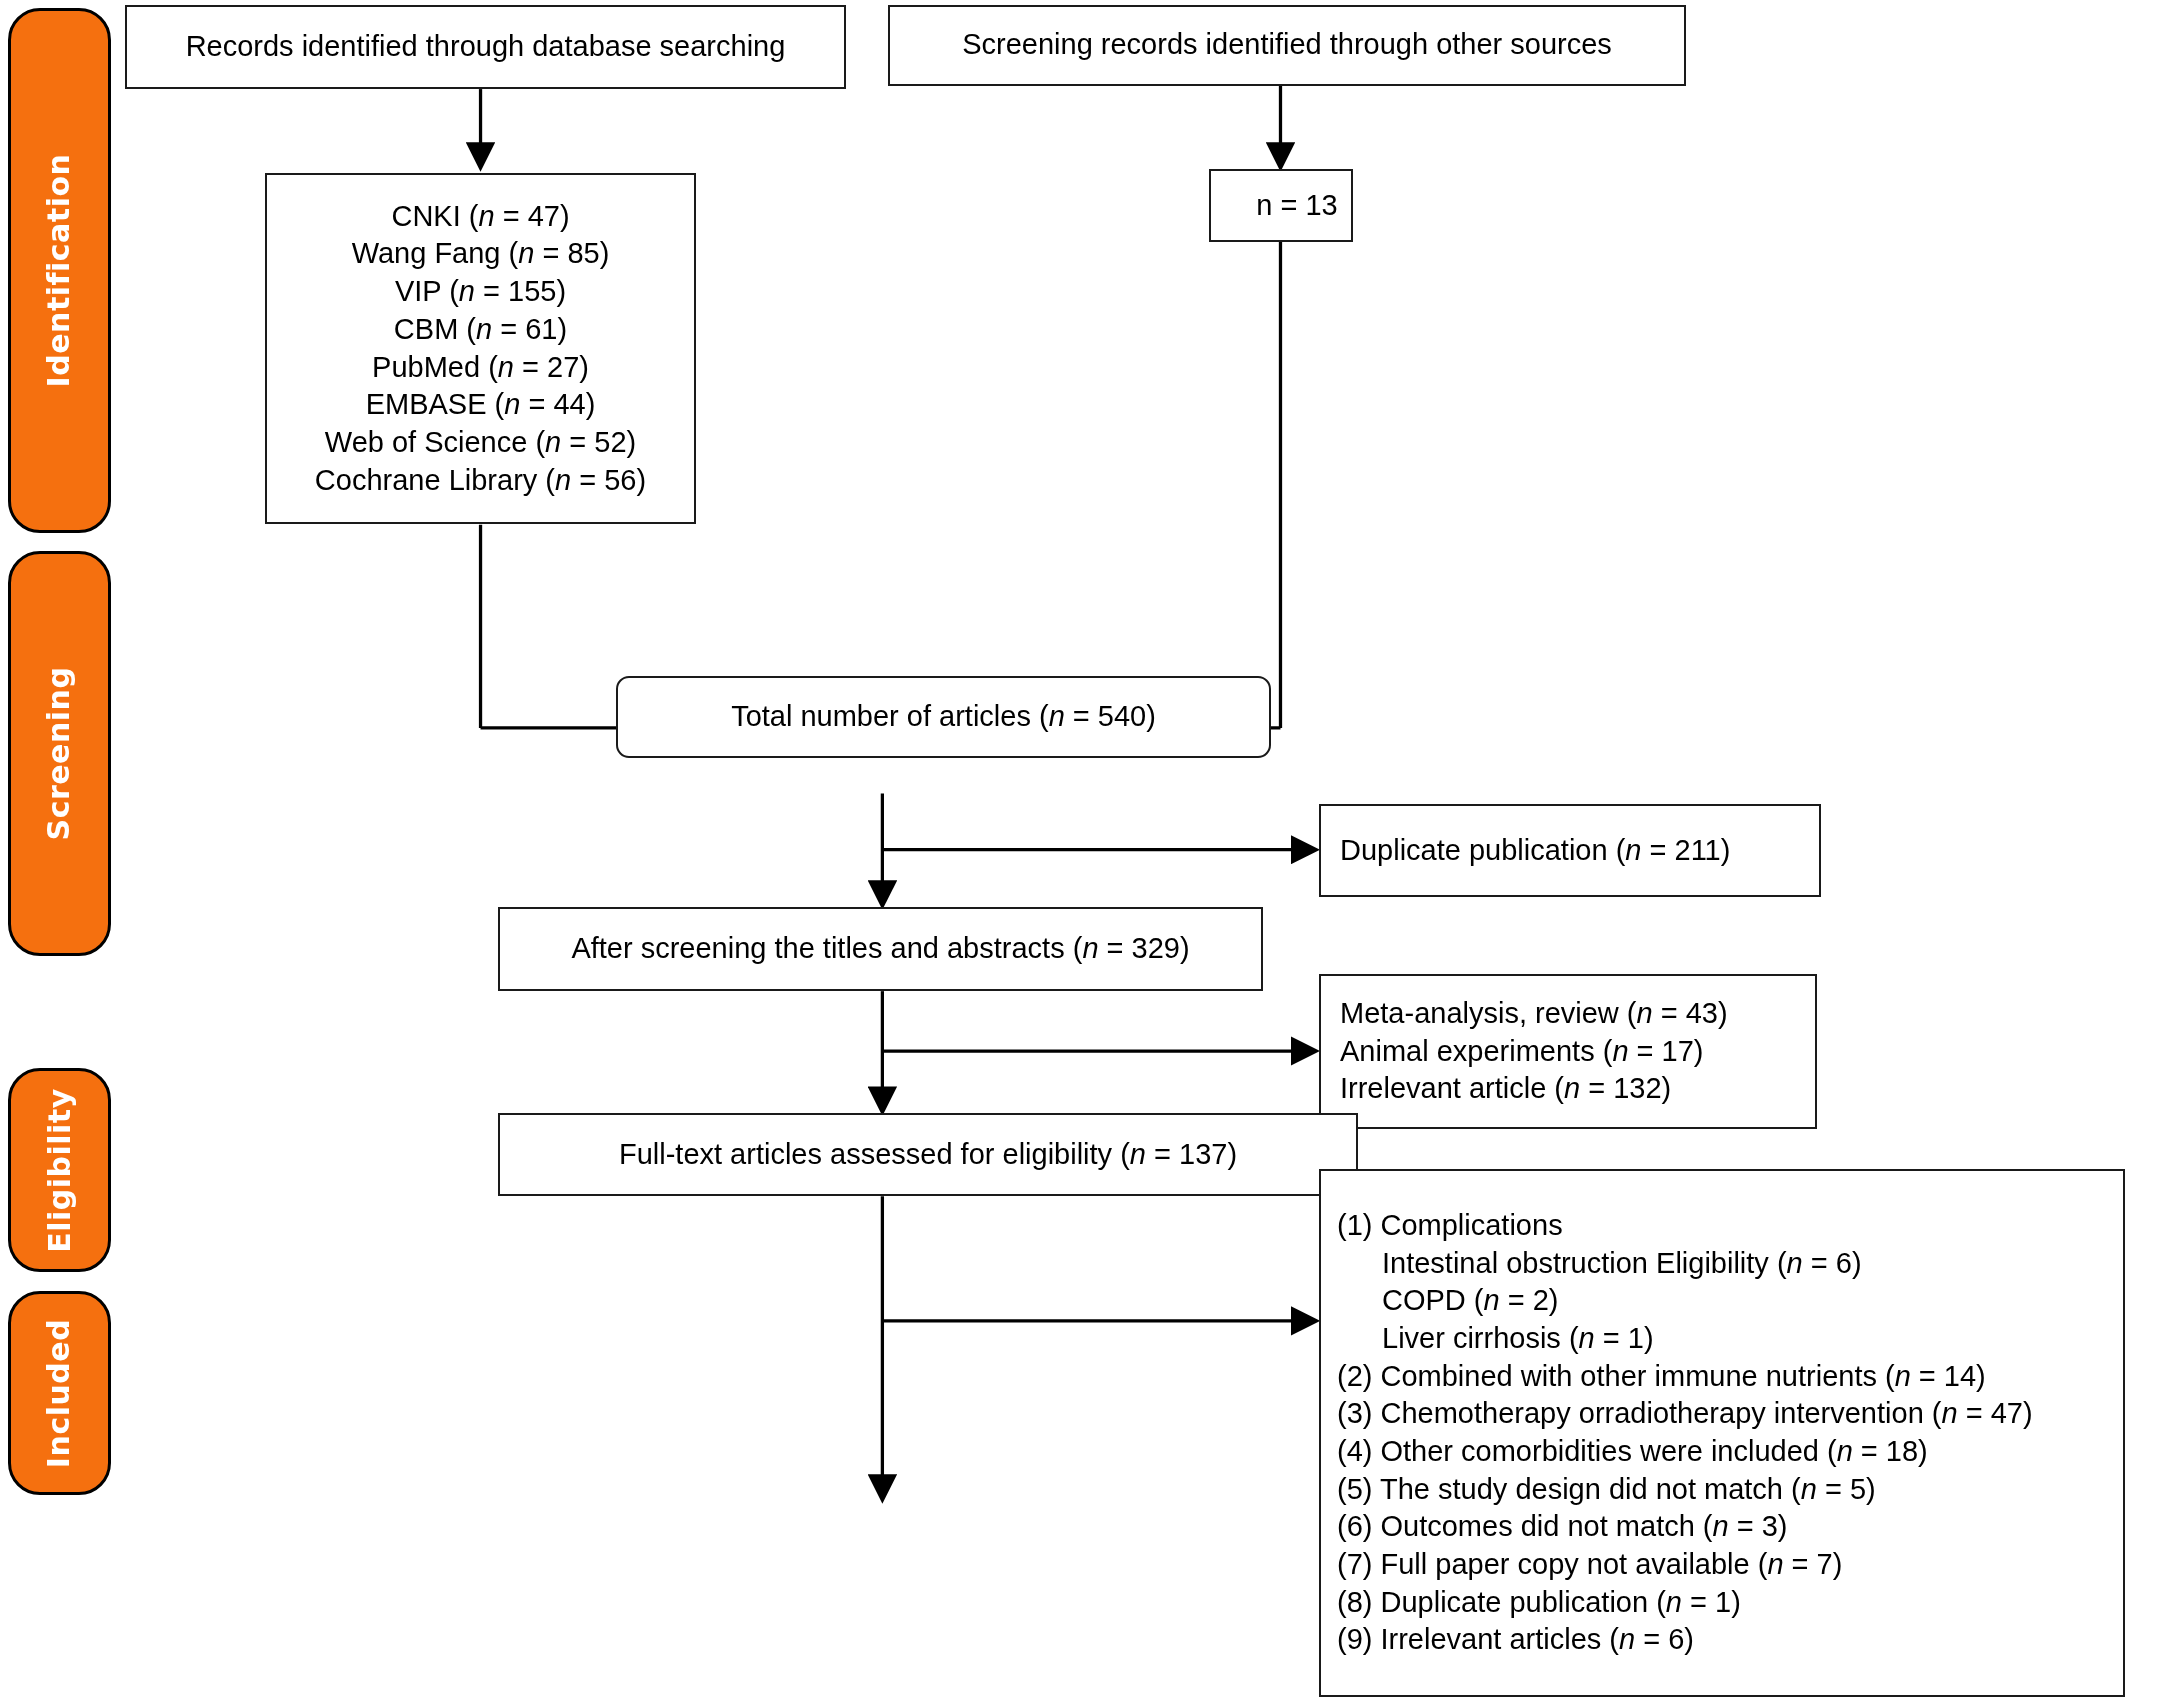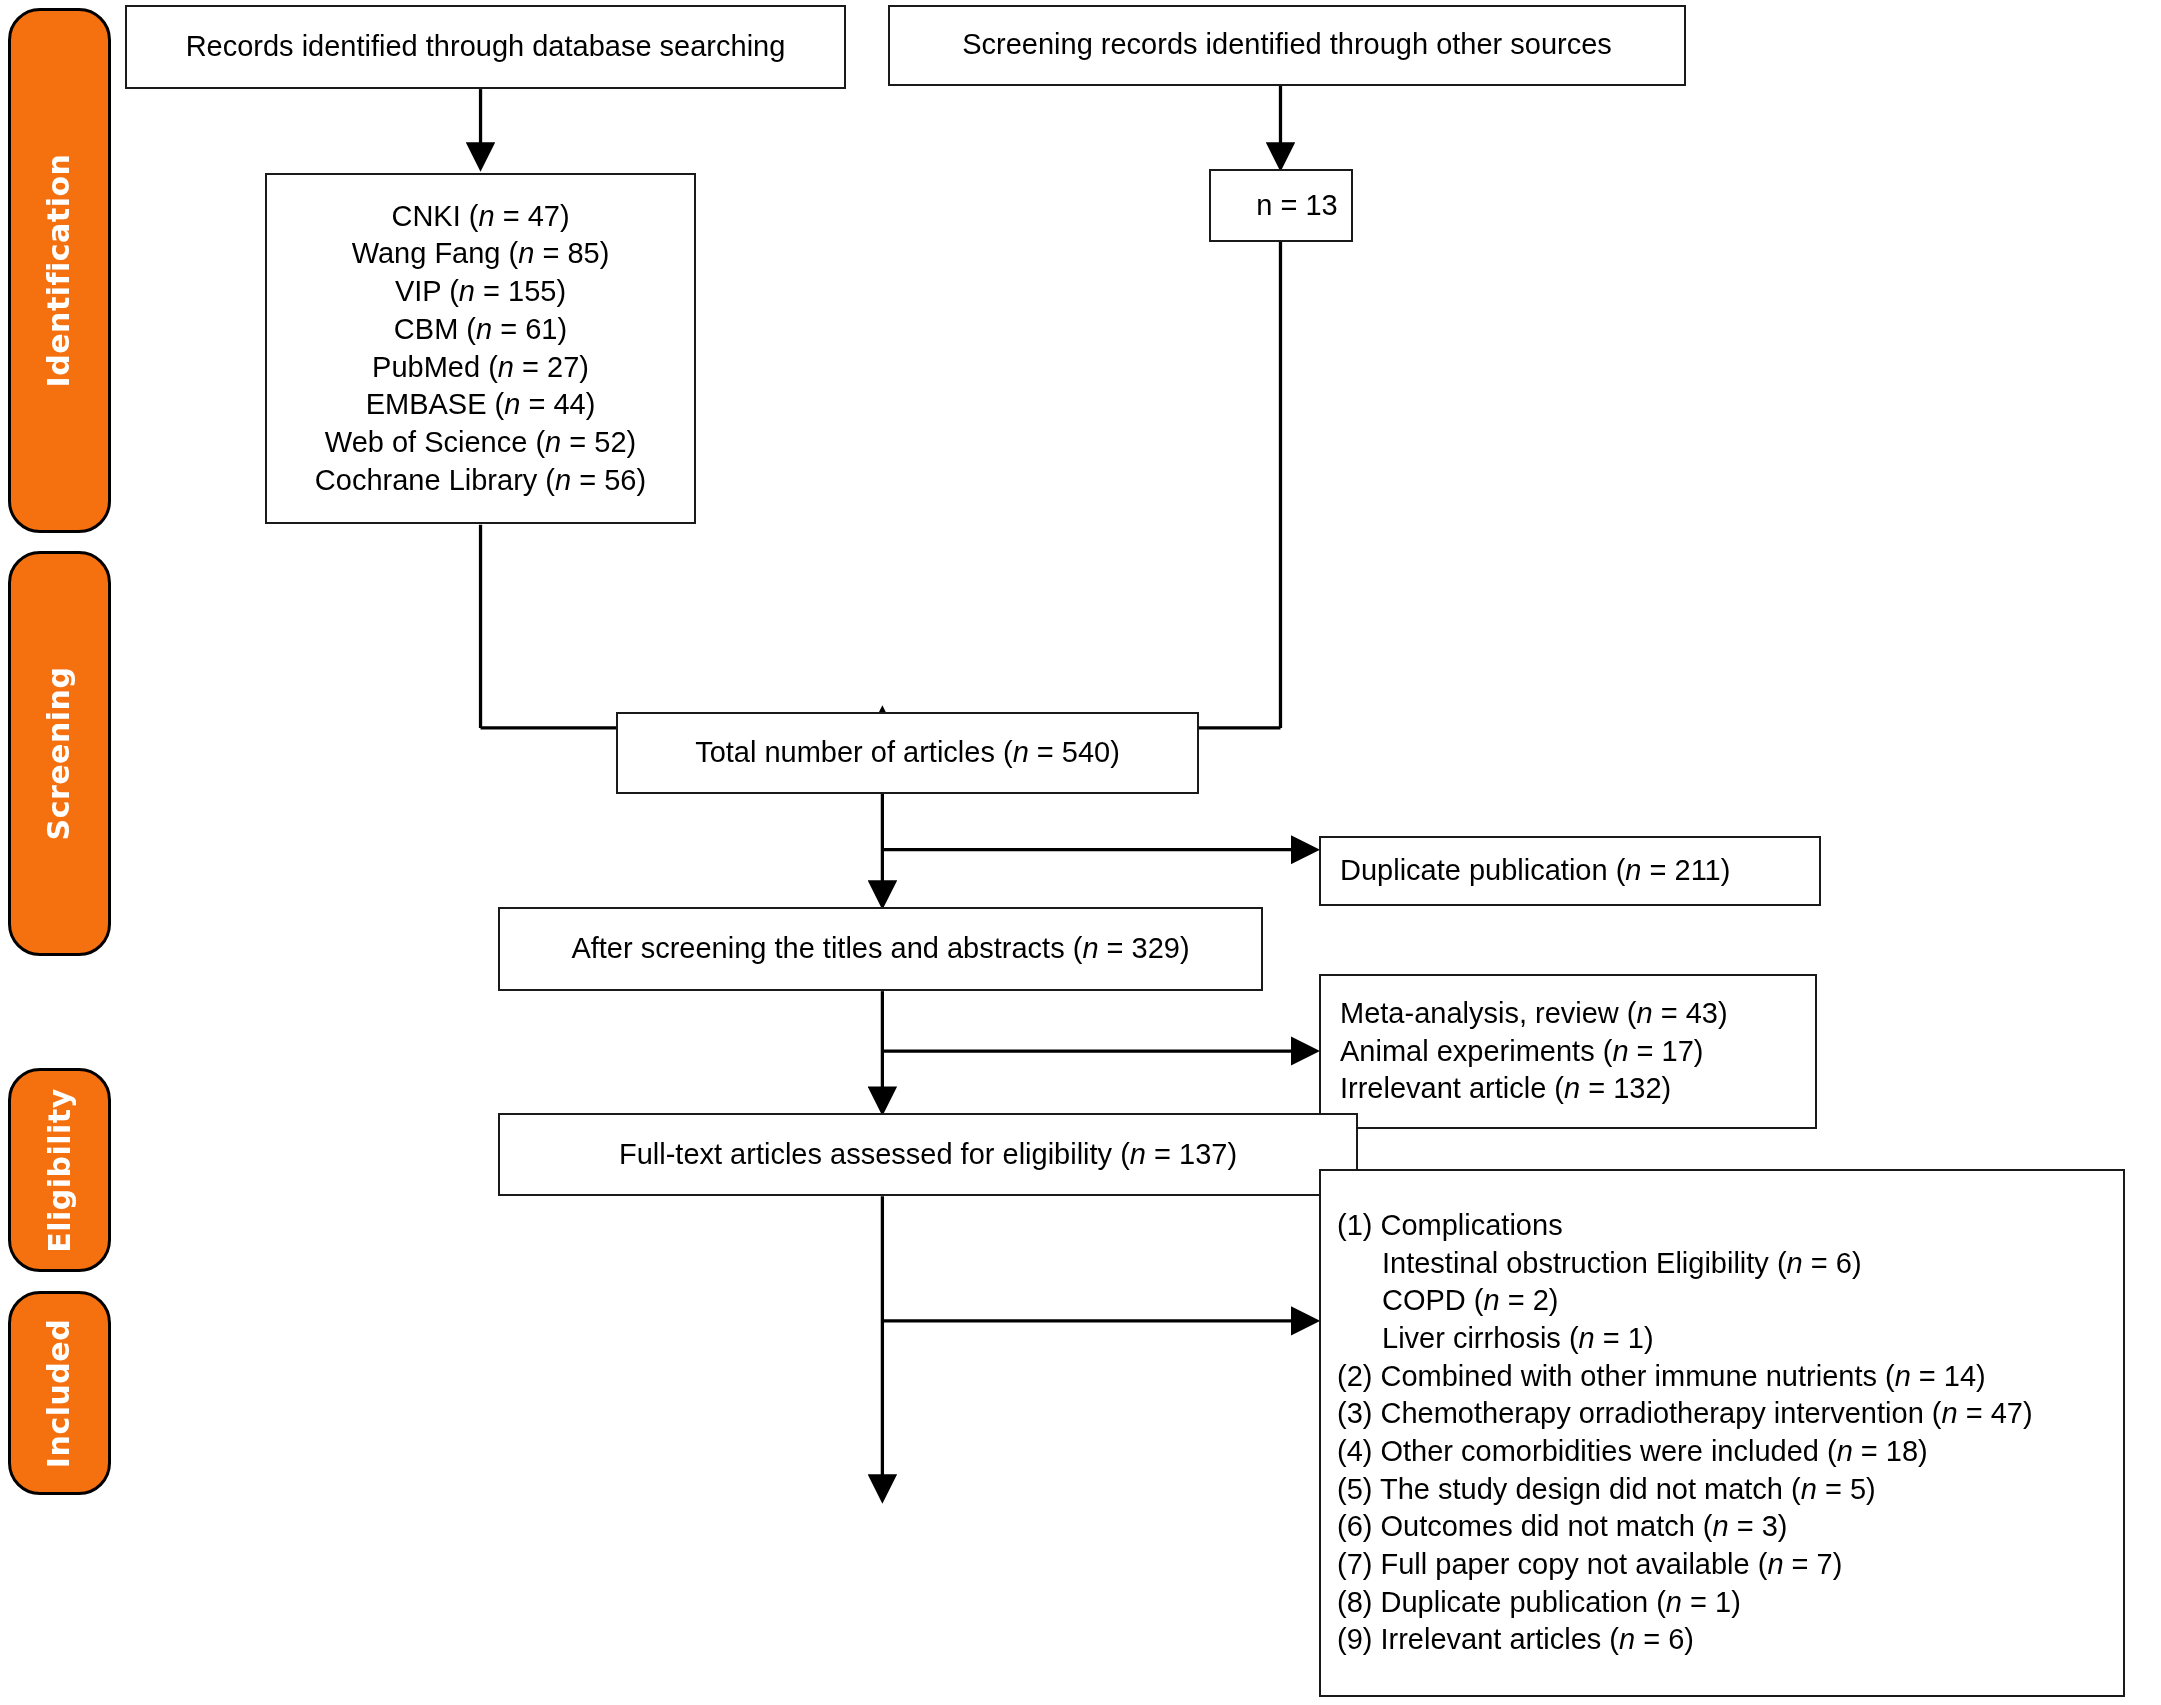--- a/index.html
+++ b/index.html
@@ -150,27 +150,27 @@
         <span class="line">Wang Fang (<em class="n">n</em> = 85)</span>
         <span class="line">VIP (<em class="n">n</em> = 155)</span>
         <span class="line">CBM (<em class="n">n</em> = 61)</span>
         <span class="line">PubMed (<em class="n">n</em> = 27)</span>
         <span class="line">EMBASE (<em class="n">n</em> = 44)</span>
         <span class="line">Web of Science (<em class="n">n</em> = 52)</span>
         <span class="line">Cochrane Library (<em class="n">n</em> = 56)</span>
       </span>
   </div>
 
-  <div class="flow-box center" style="left:616px; top:712px; width:583px; height:82px;">
+  <div class="flow-box center" style="left:616px; top:676px; width:655px; height:82px;border-radius:13px;">
     <span class="box-text">
         <span class="line">Total number of articles (<em class="n">n</em> = 540)</span>
       </span>
   </div>
 
-  <div class="flow-box lefted" style="left:1319px; top:836px; width:502px; height:70px;">
+  <div class="flow-box lefted" style="left:1319px; top:804px; width:502px; height:93px;">
     <span class="box-text">
         <span class="line">Duplicate publication (<em class="n">n</em> = 211)</span>
       </span>
   </div>
 
   <div class="flow-box center" style="left:498px; top:907px; width:765px; height:84px;">
     <span class="box-text">
         <span class="line">After screening the titles and abstracts (<em class="n">n</em> = 329)</span>
       </span>
   </div>

